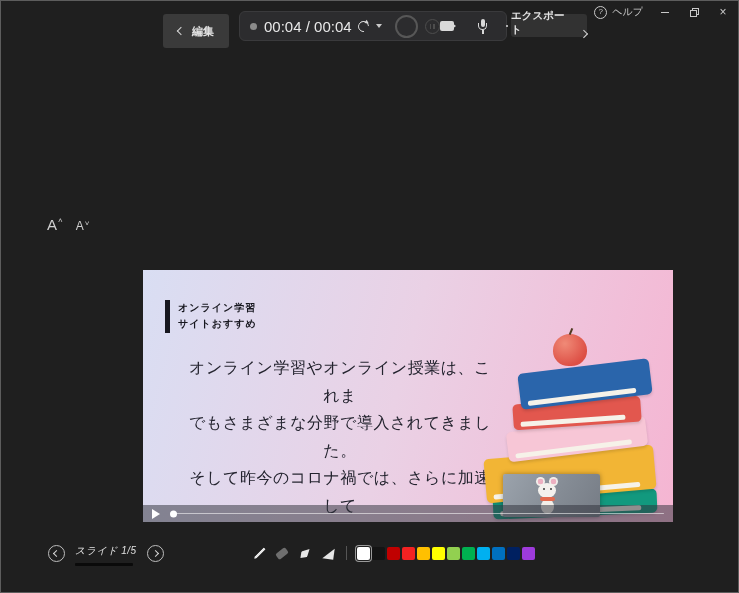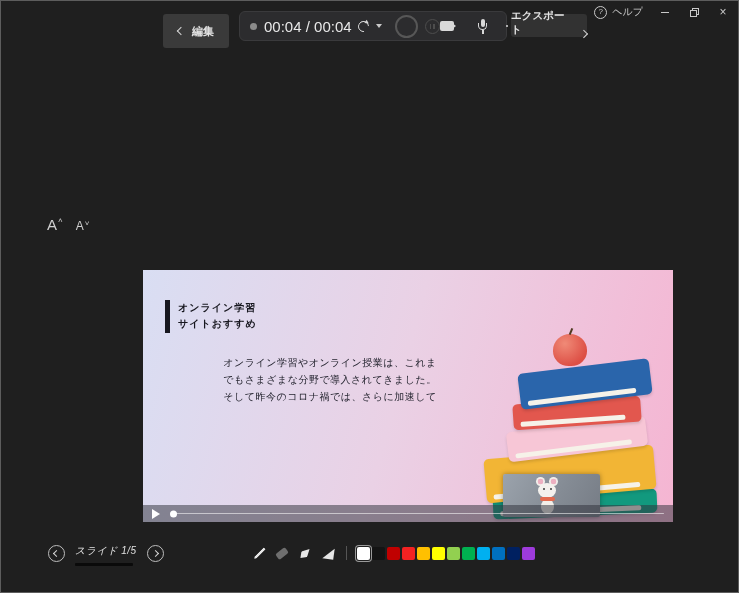--- a/index.html
+++ b/index.html
@@ -47,21 +47,21 @@
   .font-controls{position:absolute;left:47px;top:217px;display:flex;gap:13px;align-items:flex-end;color:#cfcfcf;}
   .font-btn{display:flex;align-items:flex-start;gap:1px;cursor:pointer;}
   .letter-big{font-size:15px;line-height:1;}
   .letter-small{font-size:12px;line-height:1;}
   .caret-glyph{font-size:8px;line-height:1;margin-top:0;}
   
   .slide{position:absolute;left:143px;top:270px;width:530px;height:252px;overflow:hidden;}
   .slide-title{position:absolute;left:22px;top:30px;display:flex;gap:8px;}
   .title-mark{width:5px;height:33px;background:#17171f;flex:none;}
   .title-lines{font-size:10px;font-weight:700;color:#17171f;line-height:1.55;letter-spacing:1px;}
-  .slide-body{position:absolute;left:34px;top:84px;width:306px;text-align:center;font-size:10px;font-weight:500;color:#24242f;line-height:1.72;letter-spacing:.5px;}
+  .slide-body{position:absolute;left:44px;top:84px;width:306px;text-align:center;font-size:16px;font-weight:500;color:#24242f;line-height:1.72;letter-spacing:.5px;}
   
   .books{position:absolute;right:4px;bottom:8px;width:178px;height:210px;}
   .book{position:absolute;border-radius:5px;box-shadow:0 2px 3px rgba(0,0,0,.13);}
   .book .pages{position:absolute;left:7px;right:16px;bottom:3px;height:5px;background:#f6f2e9;border-radius:2px;}
   .book-teal{left:2px;bottom:-2px;width:164px;height:24px;background:#12997e;transform:rotate(-2.5deg);}
   .book-yellow{left:-6px;bottom:18px;width:170px;height:44px;background:#f2b535;transform:rotate(-5deg);}
   .book-pink{left:16px;bottom:60px;width:140px;height:30px;background:#f7c6d6;transform:rotate(-7deg);}
   .book-red{left:22px;bottom:88px;width:128px;height:26px;background:#e2574e;transform:rotate(-4deg);}
   .book-blue{left:28px;bottom:112px;width:132px;height:36px;background:#2a65ab;transform:rotate(-7deg);}
   .apple{position:absolute;left:62px;bottom:148px;width:34px;height:32px;border-radius:50% 50% 46% 46%;background:radial-gradient(circle at 35% 30%,#f08a77,#dd4f45 72%);}

